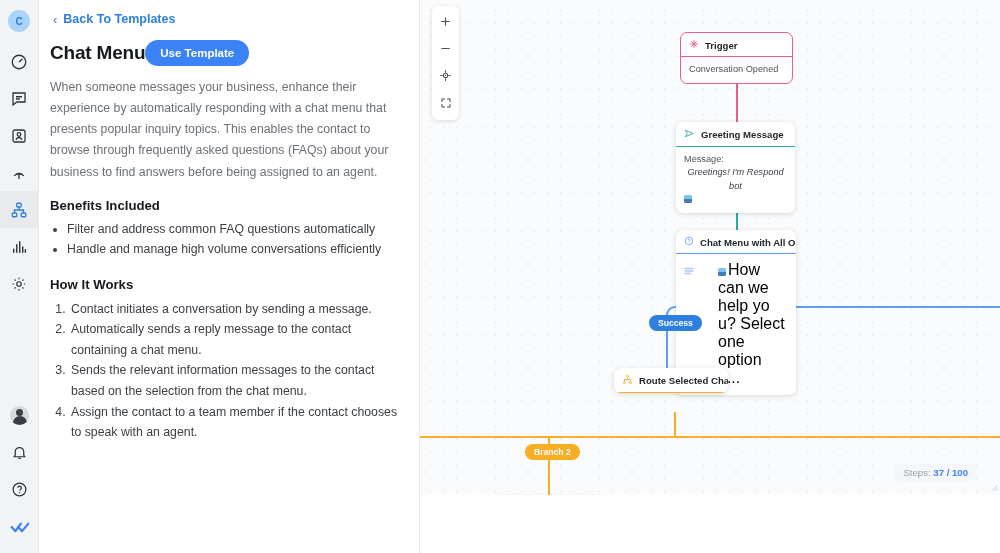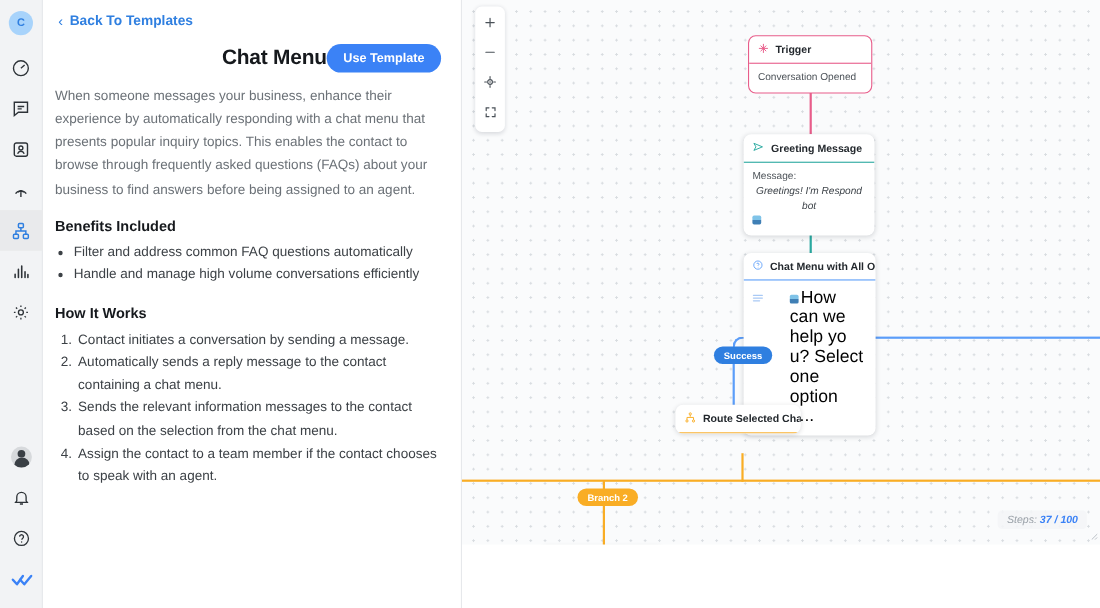--- a/index.html
+++ b/index.html
@@ -57,21 +57,21 @@
     background: #ffffff; border-right: 1px solid #e6e8eb;
     padding: 12px 18px 0 11px;
     overflow: hidden;
   }
   .back-link {
     display: flex; align-items: center; gap: 6px;
     color: #2f7fe0; font-size: 12.5px; font-weight: bold;
     margin-bottom: 14px; margin-left: 3px;
   }
   .back-chev { font-size: 13px; font-weight: normal; line-height: 1; }
-  .title-row { display: flex; align-items: center; justify-content: flex-end; margin-bottom: 11px; }
+  .title-row { display: flex; align-items: center; justify-content: flex-start; margin-bottom: 11px; }
   .page-title { font-size: 19px; font-weight: bold; color: #16191d; letter-spacing: -0.2px; }
   .use-template {
     background: #3b82f6; color: #fff;
     border: none; border-radius: 14px;
     font-size: 11.5px; font-weight: bold;
     padding: 7px 15px; font-family: "Liberation Sans", sans-serif;
   }
   .desc {
     font-size: 12.3px; line-height: 1.72; color: #6b7177;
     margin-bottom: 15px;
@@ -155,24 +155,24 @@
   .pill {
     position: absolute; border-radius: 9px;
     font-size: 8.6px; font-weight: bold; color: #fff;
     padding: 3px 9px; white-space: nowrap;
   }
   .pill.success { background: #2f7fe0; }
   .pill.branch  { background: #f9ad25; }
 
   
   .steps-badge {
-    position: absolute; right: 12px; bottom: 14px;
+    position: absolute; right: 24px; bottom: 14px;
     background: rgba(244,245,247,.88);
     border-radius: 4px; padding: 3px 8px;
-    font-size: 9.6px; color: #9aa1a8; font-style: italic;
+    font-size: 9.6px; color: #9aa1a8;
   }
   .steps-badge b { color: #3b82f6; font-weight: bold; }
   .resize-grip { position: absolute; right: 2px; bottom: 2px; color: #b9bfc5; font-size: 9px; }
 </style>
 </head>
 <body>
 
 <div id="app">
 
   <div class="rail">

